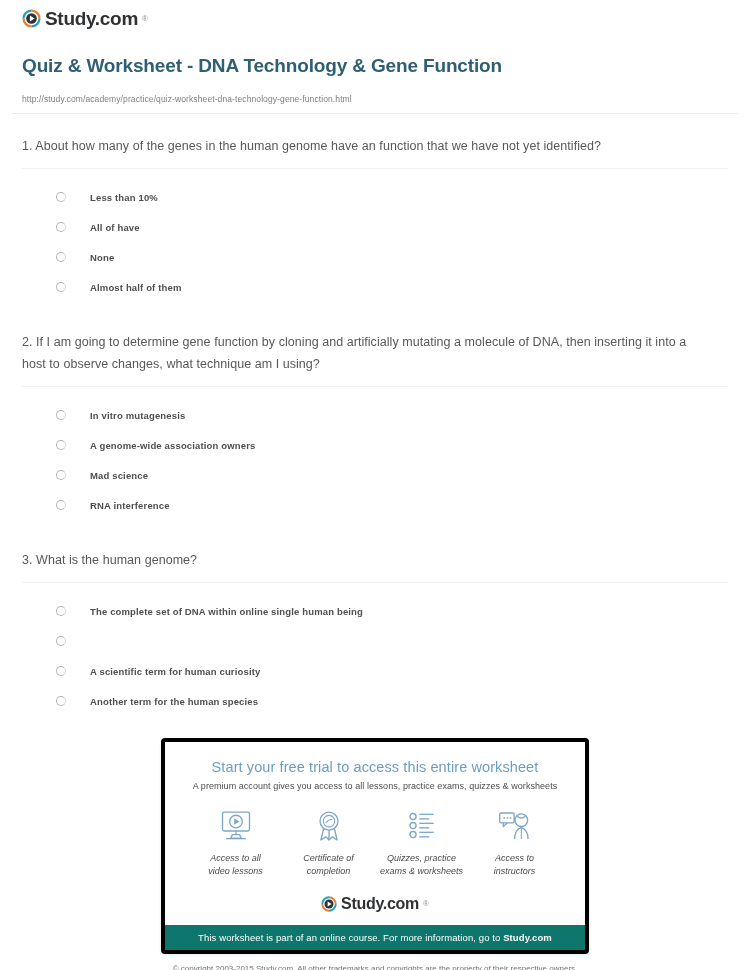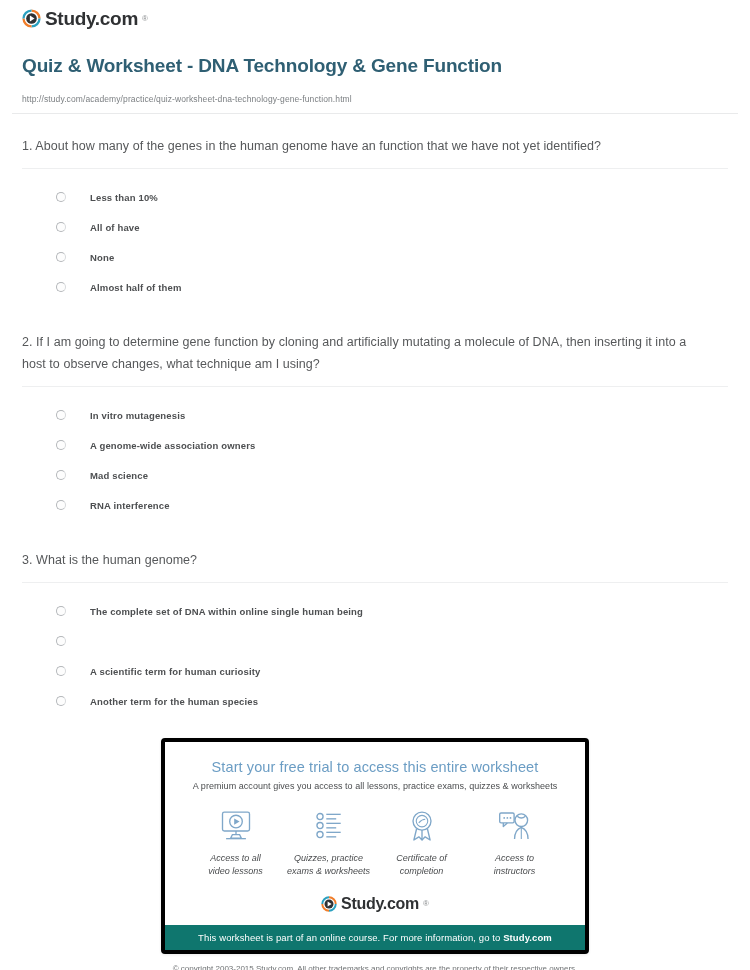--- a/index.html
+++ b/index.html
@@ -333,50 +333,50 @@
           </div>
           <div class="feature-label">
             <span>Access to all</span><br>
             <span>video lessons</span>
           </div>
         </div>
 
         <div class="feature">
           <div class="feature-icon">
             <svg viewBox="0 0 40 36" width="36" height="33" aria-hidden="true">
+              <circle cx="20" cy="12" r="10" fill="none" stroke="#7fa7c9" stroke-width="1.5"></circle>
+              <circle cx="20" cy="12" r="6.4" fill="none" stroke="#7fa7c9" stroke-width="1.2"></circle>
+              <path d="M16.4 14 q3.6 -4 7.2 -4" fill="none" stroke="#7fa7c9" stroke-width="1.2"></path>
+              <path d="M14 20.5 L11 33 L16.5 29.5 L20 33 L20 21.8" fill="none" stroke="#7fa7c9" stroke-width="1.5" stroke-linejoin="round"></path>
+              <path d="M26 20.5 L29 33 L23.5 29.5 L20 33" fill="none" stroke="#7fa7c9" stroke-width="1.5" stroke-linejoin="round"></path>
+            </svg>
+          </div>
+          <div class="feature-label">
+            <span>Certificate of</span><br>
+            <span>completion</span>
+          </div>
+        </div>
+
+        <div class="feature">
+          <div class="feature-icon">
+            <svg viewBox="0 0 40 36" width="36" height="33" aria-hidden="true">
               <circle cx="10" cy="7" r="3.4" fill="none" stroke="#7fa7c9" stroke-width="1.5"></circle>
               <circle cx="10" cy="17" r="3.4" fill="none" stroke="#7fa7c9" stroke-width="1.5"></circle>
               <circle cx="10" cy="27" r="3.4" fill="none" stroke="#7fa7c9" stroke-width="1.5"></circle>
               <line x1="17" y1="4.5" x2="33" y2="4.5" stroke="#7fa7c9" stroke-width="1.5"></line>
               <line x1="17" y1="9.5" x2="28" y2="9.5" stroke="#7fa7c9" stroke-width="1.5"></line>
               <line x1="17" y1="14.5" x2="33" y2="14.5" stroke="#7fa7c9" stroke-width="1.5"></line>
               <line x1="17" y1="19.5" x2="28" y2="19.5" stroke="#7fa7c9" stroke-width="1.5"></line>
               <line x1="17" y1="24.5" x2="33" y2="24.5" stroke="#7fa7c9" stroke-width="1.5"></line>
               <line x1="17" y1="29.5" x2="28" y2="29.5" stroke="#7fa7c9" stroke-width="1.5"></line>
             </svg>
           </div>
           <div class="feature-label">
             <span>Quizzes, practice</span><br>
             <span>exams &amp; worksheets</span>
-          </div>
-        </div>
-
-        <div class="feature">
-          <div class="feature-icon">
-            <svg viewBox="0 0 40 36" width="36" height="33" aria-hidden="true">
-              <circle cx="20" cy="12" r="10" fill="none" stroke="#7fa7c9" stroke-width="1.5"></circle>
-              <circle cx="20" cy="12" r="6.4" fill="none" stroke="#7fa7c9" stroke-width="1.2"></circle>
-              <path d="M16.4 14 q3.6 -4 7.2 -4" fill="none" stroke="#7fa7c9" stroke-width="1.2"></path>
-              <path d="M14 20.5 L11 33 L16.5 29.5 L20 33 L20 21.8" fill="none" stroke="#7fa7c9" stroke-width="1.5" stroke-linejoin="round"></path>
-              <path d="M26 20.5 L29 33 L23.5 29.5 L20 33" fill="none" stroke="#7fa7c9" stroke-width="1.5" stroke-linejoin="round"></path>
-            </svg>
-          </div>
-          <div class="feature-label">
-            <span>Certificate of</span><br>
-            <span>completion</span>
           </div>
         </div>
 
         <div class="feature">
           <div class="feature-icon">
             <svg viewBox="0 0 40 36" width="36" height="33" aria-hidden="true">
               <rect x="3" y="3" width="16" height="11" rx="1.5" fill="none" stroke="#7fa7c9" stroke-width="1.5"></rect>
               <path d="M7 14 L7 18 L11.5 14" fill="none" stroke="#7fa7c9" stroke-width="1.5" stroke-linejoin="round"></path>
               <circle cx="8" cy="8.5" r="1" fill="#7fa7c9"></circle>
               <circle cx="11.5" cy="8.5" r="1" fill="#7fa7c9"></circle>

